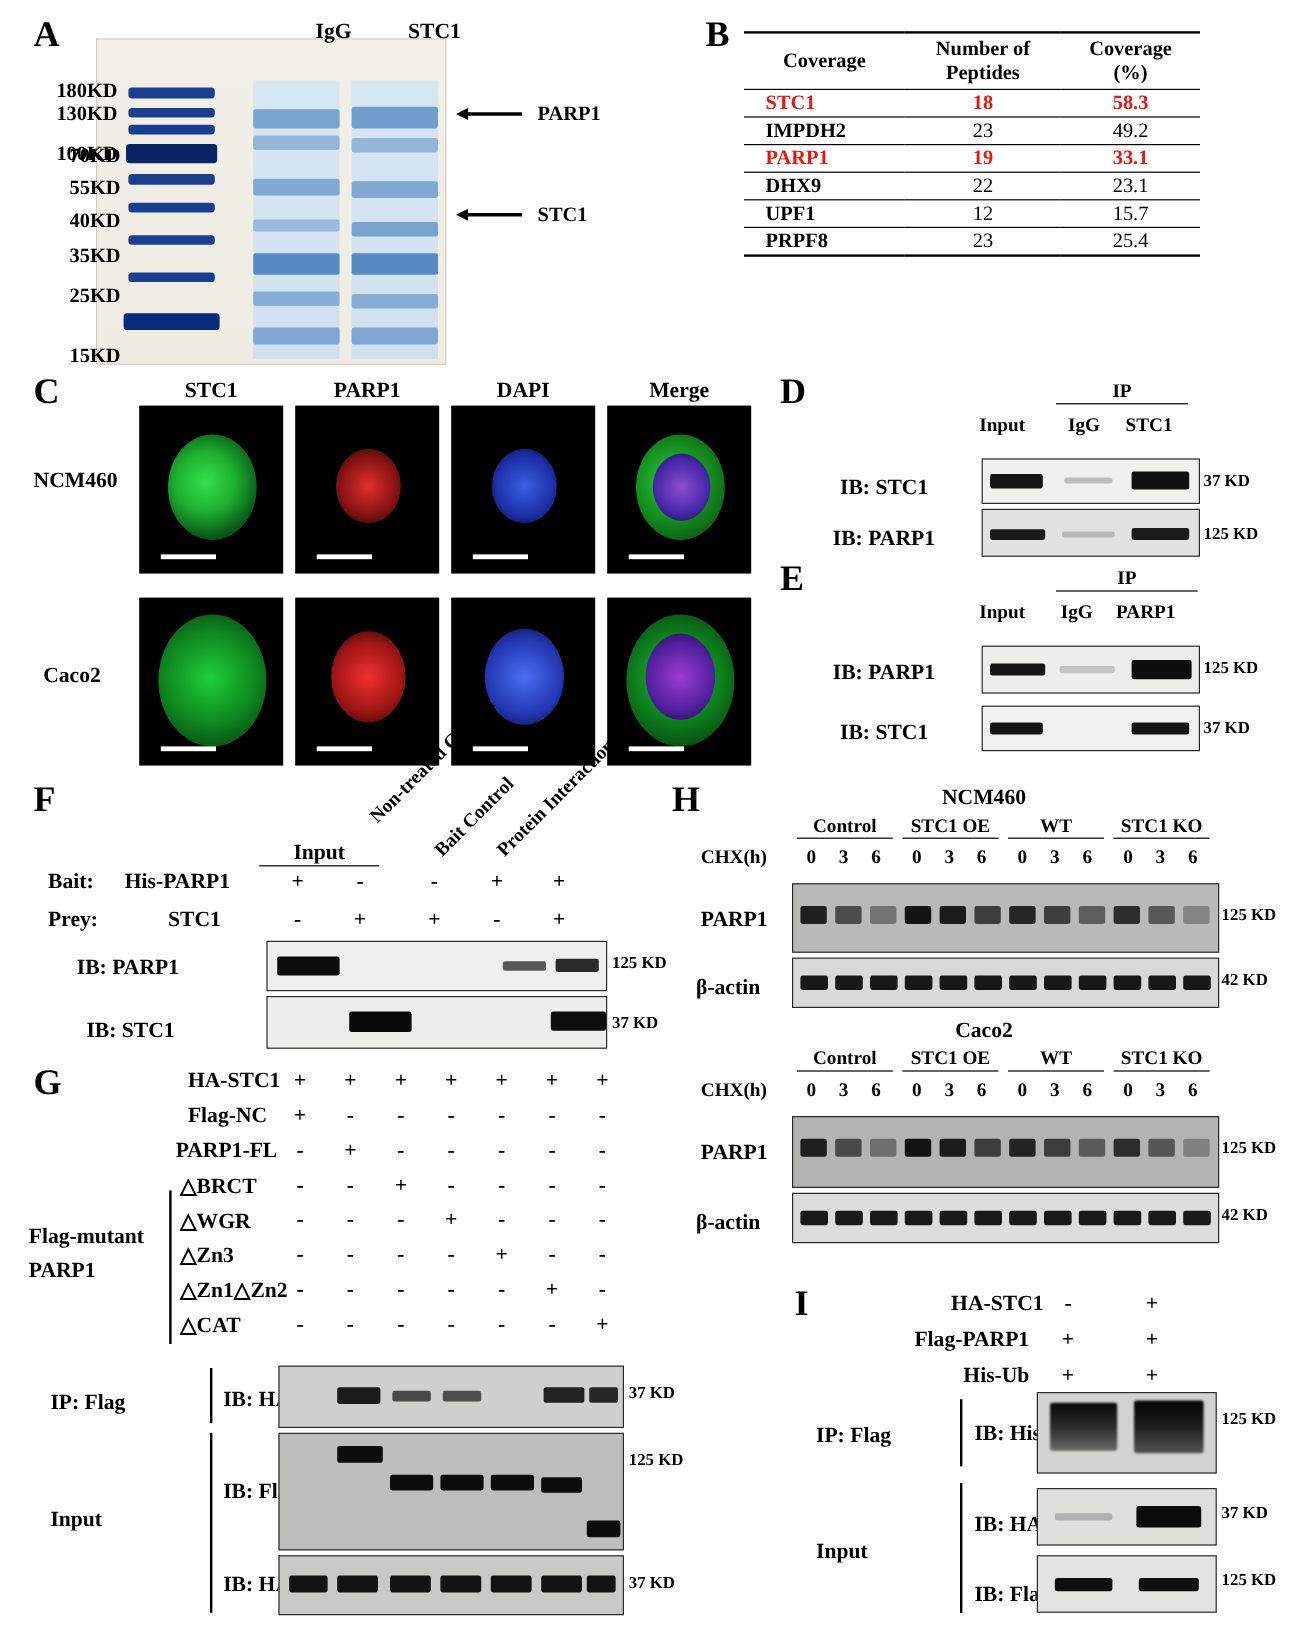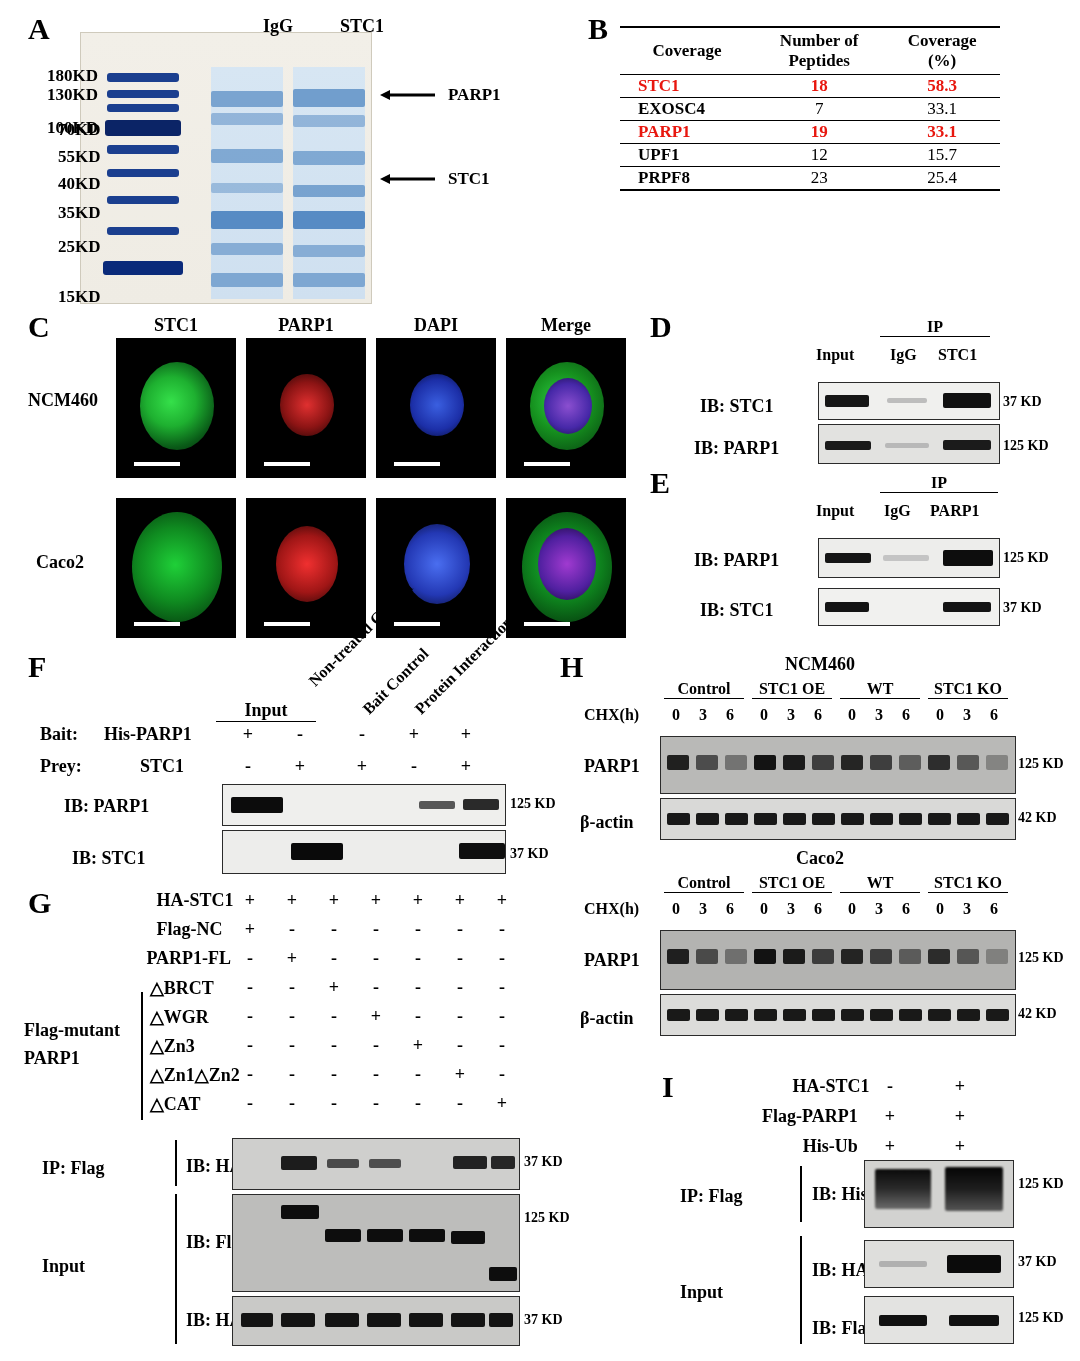--- a/index.html
+++ b/index.html
@@ -111,28 +111,33 @@
       </th>
     </tr>
   </thead>
   <tbody id="tableB-body">
       <tr>
         <td class="pname red">STC1</td>
         <td class="red">18</td>
         <td class="red">58.3</td>
       </tr>
       <tr>
-        <td class="pname">EXOSC4</td>
-        <td class="">7</td>
-        <td class="">33.1</td>
+        <td class="pname">IMPDH2</td>
+        <td class="">23</td>
+        <td class="">49.2</td>
       </tr>
       <tr>
         <td class="pname red">PARP1</td>
         <td class="red">19</td>
         <td class="red">33.1</td>
+      </tr>
+      <tr>
+        <td class="pname">DHX9</td>
+        <td class="">22</td>
+        <td class="">23.1</td>
       </tr>
       <tr>
         <td class="pname">UPF1</td>
         <td class="">12</td>
         <td class="">15.7</td>
       </tr>
       <tr>
         <td class="pname">PRPF8</td>
         <td class="">23</td>
         <td class="">25.4</td>

